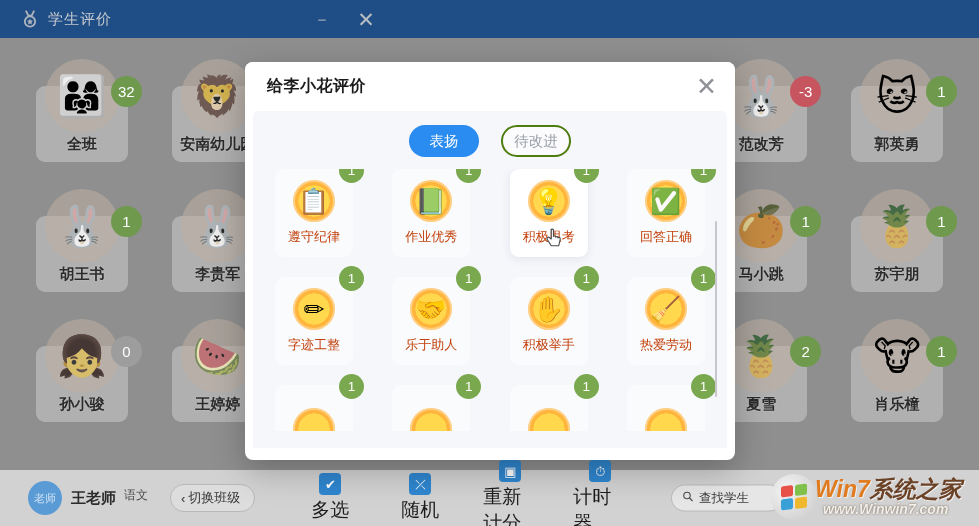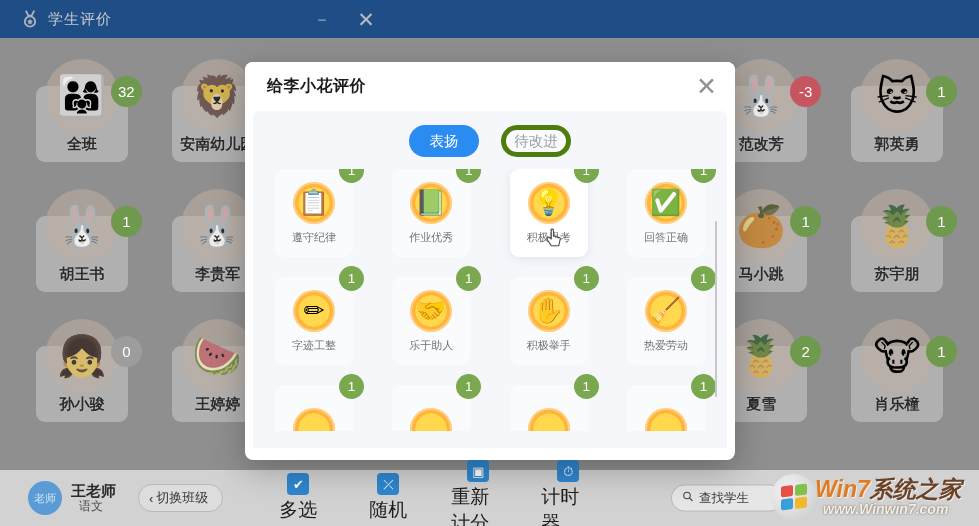--- a/index.html
+++ b/index.html
@@ -89,21 +89,21 @@
     display: flex; align-items: center;
     z-index: 20;
   }
   .teacher { display: flex; align-items: center; gap: 9px; padding-left: 28px; }
   .t-avatar {
     width: 34px; height: 34px; border-radius: 50%;
     background: #5b9bd5; color: #cfe3f5;
     display: flex; align-items: center; justify-content: center;
     font-size: 11px;
   }
-  .t-meta { display: flex; flex-direction: column; line-height: 1.15; }
+  .t-meta { display: flex; line-height: 1.15; }
   .t-name { font-size: 15px; font-weight: bold; color: #2b2b2b; }
   .t-sub { font-size: 12px; color: #4a4a4a; margin-left: 8px; }
   .switch-class {
     margin-left: 22px;
     display: flex; align-items: center; gap: 3px;
     border: 1px solid #b9b9b9; border-radius: 14px;
     padding: 4px 14px 4px 10px;
     font-size: 13px; color: #333;
     background: rgba(255,255,255,0.25);
   }
@@ -176,21 +176,21 @@
     position: relative;
     overflow: hidden;
   }
   .tabs { display: flex; justify-content: center; gap: 22px; padding: 14px 0 12px 0; }
   .tab {
     min-width: 70px; height: 32px; border-radius: 16px;
     display: flex; align-items: center; justify-content: center;
     font-size: 14.5px;
   }
   .tab.active { background: #2a8cf0; color: #fff; }
-  .tab.inactive { background: #fbfbfd; color: #9aa0a8; border: 5px solid #4d7c0f; }
+  .tab.inactive { background: #fbfbfd; color: #9aa0a8; border: 2px solid #4d7c0f; }
 
   .cards-wrap { position: relative; height: 262px; overflow: hidden; padding: 0 22px; }
   .cards {
     display: grid;
     grid-template-columns: repeat(4, 78px);
     justify-content: space-between;
     row-gap: 20px;
   }
   .rcard {
     position: relative;
@@ -201,21 +201,21 @@
     gap: 6px;
   }
   .rcard.hover { background: #ffffff; box-shadow: 0 2px 10px rgba(40,60,100,0.10); }
   .rcard-ico {
     width: 42px; height: 42px; border-radius: 50%;
     display: flex; align-items: center; justify-content: center;
     font-size: 25px; line-height: 1;
     background: radial-gradient(circle at 50% 50%, #ffd84d 0 52%, #ffb43c 53% 78%, #f79a2b 79% 100%);
     box-shadow: inset 0 0 0 2px rgba(255,255,255,0.35);
   }
-  .rcard-lbl { font-size: 11px; color: #737373; }
+  .rcard-lbl { font-size: 13px; color: #c2410c; }
   .rbadge {
     position: absolute; right: -11px; top: -11px;
     width: 25px; height: 25px; border-radius: 50%;
     background: #79a84e; color: #fff;
     display: flex; align-items: center; justify-content: center;
     font-size: 13.5px;
   }
   .scrollbar {
     position: absolute; right: 10px; top: 52px;
     width: 2px; height: 176px; background: #c6c6cc; border-radius: 2px;

